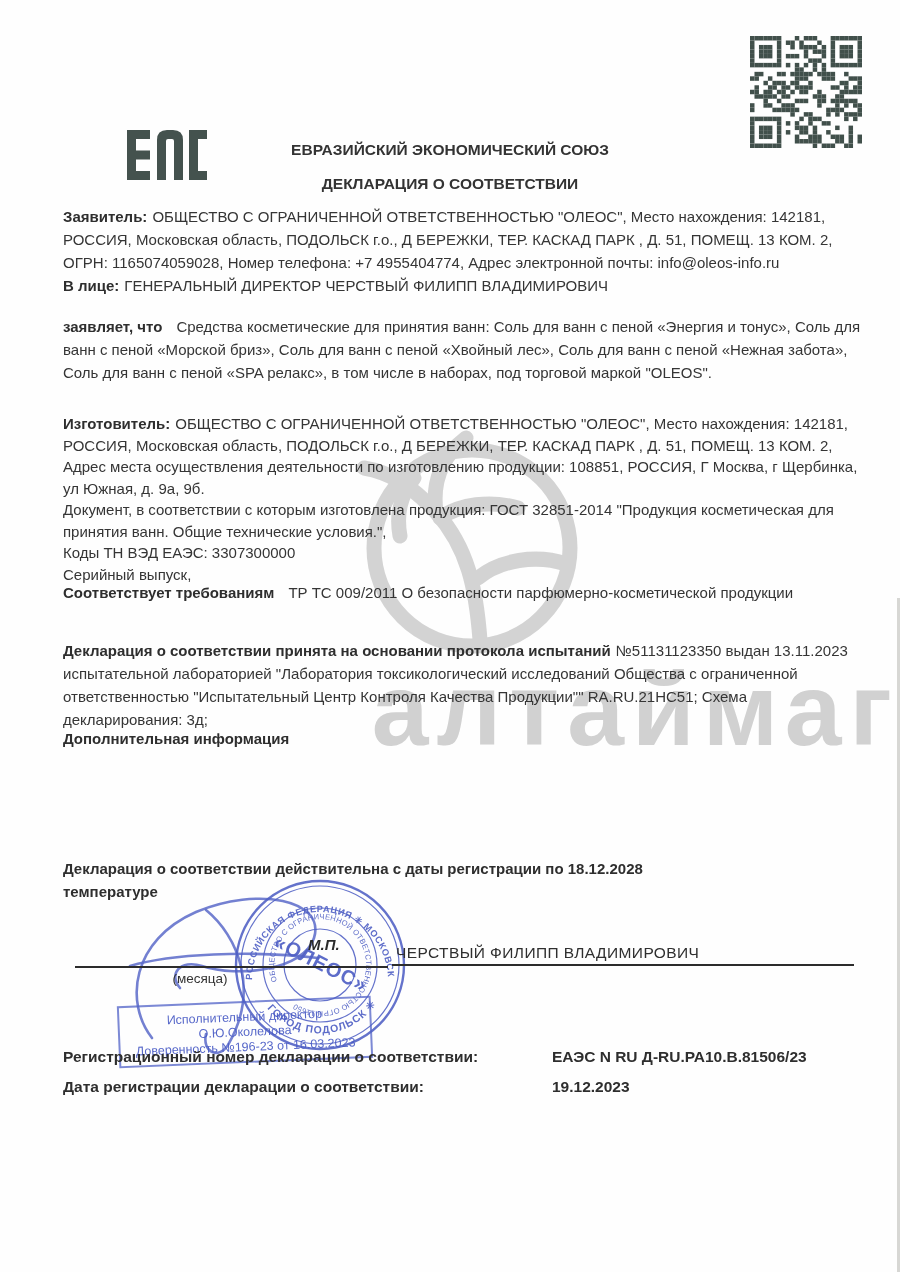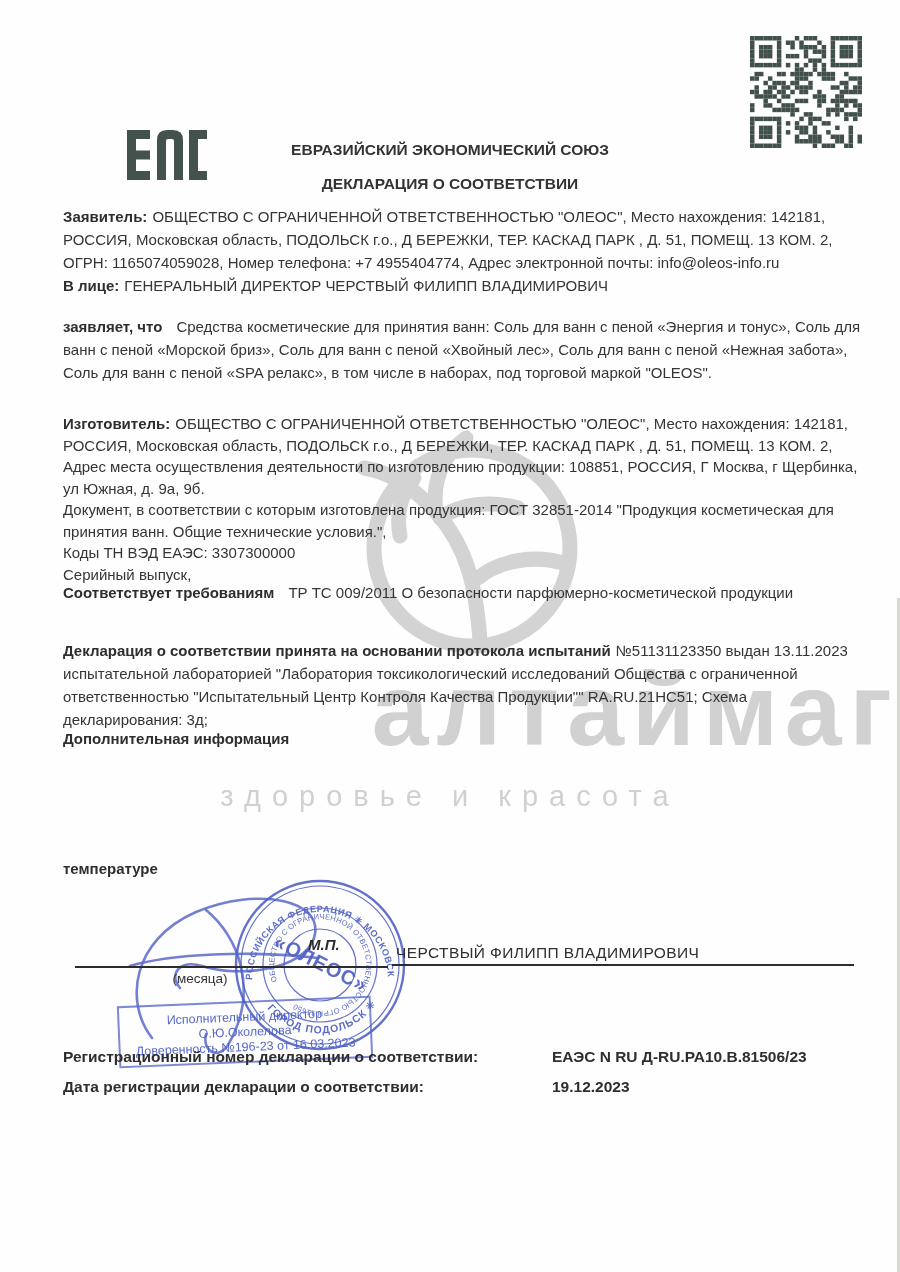--- a/index.html
+++ b/index.html
@@ -75,21 +75,20 @@
     <g fill="none" stroke="#c8c8c8" stroke-width="15" stroke-linecap="round" opacity="0.78">
       <circle cx="132" cy="140" r="98"></circle>
       <path d="M140 232 C136 180 128 140 96 104 C70 76 48 64 24 60"></path>
       <path d="M100 110 C120 96 150 92 178 100"></path>
       <path d="M96 104 C92 74 102 48 126 30"></path>
       <path d="M60 128 C56 106 60 88 74 70"></path>
       <path d="M138 170 C160 152 196 146 226 156"></path>
     </g>
   </svg>
   <div class="wm wm-big">алтаймаг</div>
-  <div class="wm wm-small">здоровье и красота</div>
 
   <div class="content">
 
     <svg class="eac" width="80" height="50" viewBox="0 0 80 50">
       <g fill="#44524e">
         <rect x="0" y="0" width="9" height="50"></rect>
         <rect x="0" y="0" width="23" height="9"></rect>
         <rect x="0" y="20.5" width="23" height="9"></rect>
         <rect x="0" y="41" width="23" height="9"></rect>
         <path d="M30 50 L30 10 Q30 0 40 0 L46 0 Q56 0 56 10 L56 50 L47 50 L47 11 Q47 9 45 9 L41 9 Q39 9 39 11 L39 50 Z"></path>
@@ -431,20 +430,21 @@
 
     <div class="para p-basis">
       <b class="lead">Декларация о соответствии принята на основании протокола испытаний</b><span>№51131123350 выдан 13.11.2023 испытательной лабораторией "Лаборатория токсикологический исследований Общества с ограниченной ответственностью "Испытательный Центр Контроля Качества Продукции"" RA.RU.21НС51; Схема декларирования: 3д;</span>
     </div>
 
     <div class="para p-additional lh22">
       <div><b>Дополнительная информация</b></div>
     </div>
 
     <div class="para p-validity">
+      <div>Декларация о соответствии действительна с даты регистрации по 18.12.2028</div>
       <div>температуре</div>
     </div>
 
     <svg class="sig-svg" width="240" height="190" viewBox="0 0 240 190">
       <g fill="none" stroke="rgba(90,106,201,.85)" stroke-width="2.6" stroke-linecap="round">
         <path d="M42 168 C14 132 22 70 86 42 C148 16 216 30 204 68 C194 100 128 108 92 96 C70 89 58 104 70 118"></path>
         <path d="M96 40 C128 66 150 120 118 175 C108 190 92 182 96 164"></path>
         <path d="M20 96 C60 84 140 80 208 88"></path>
       </g>
     </svg>

